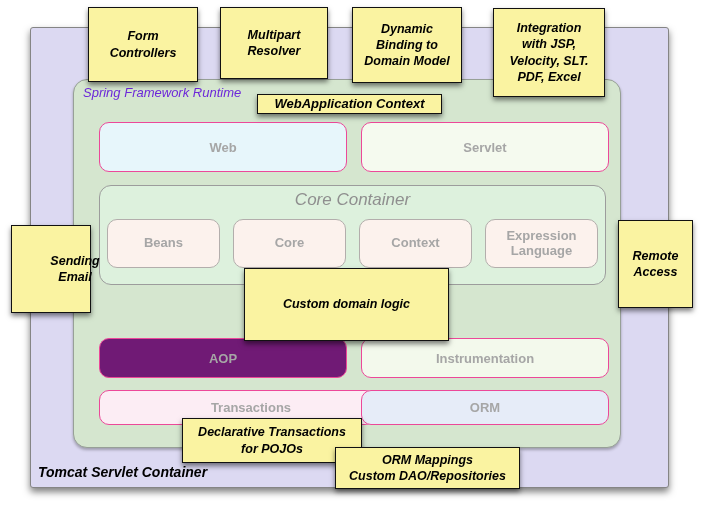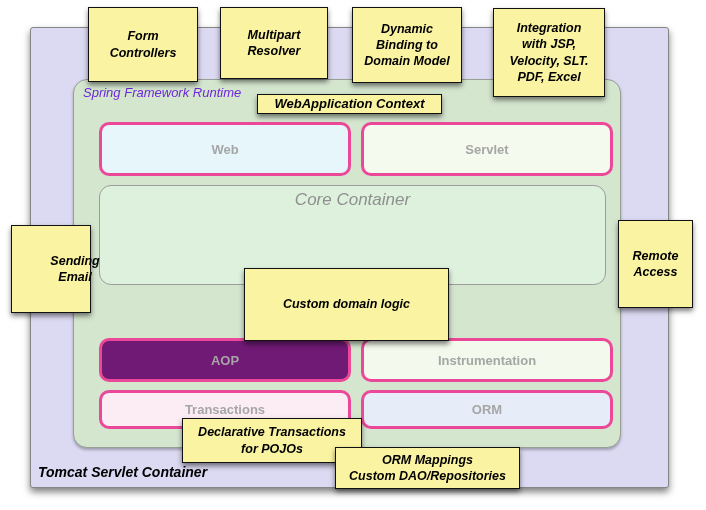--- a/index.html
+++ b/index.html
@@ -22,28 +22,28 @@
     background:#d5e6cf;border:1px solid #97a097;border-radius:14px;
     box-shadow:0 2px 3px rgba(0,0,0,0.28);
   }
   .runtime-label{
     position:absolute;left:9px;top:5px;
     font-size:13px;font-style:italic;color:#6d28d9;
   }
 
   .module{
     position:absolute;display:flex;align-items:center;justify-content:center;
-    border:3px solid #ec4899;border-radius:10px;
+    border:1px solid #ec4899;border-radius:10px;
     font-size:13px;font-weight:bold;color:#a6a6a6;text-align:center;
   }
   .m-web{left:25px;top:42px;width:246px;height:48px;background:#e7f6fb;}
   .m-servlet{left:287px;top:42px;width:246px;height:48px;background:#f5faef;}
   .m-aop{left:25px;top:258px;width:246px;height:38px;background:#701a75;}
   .m-instr{left:287px;top:258px;width:246px;height:38px;background:#f3f9ec;}
-  .m-trans{left:25px;top:310px;width:246px;height:33px;background:#fcedf4;}
+  .m-trans{left:25px;top:310px;width:246px;height:33px;background:#fcedf4;padding-left:28px;}
   .m-orm{left:287px;top:310px;width:246px;height:33px;background:#e6ecf8;}
 
   
   .core{
     position:absolute;left:25px;top:105px;width:505px;height:98px;
     background:#ddf1dd;border:1px solid #9c9c9c;border-radius:12px;
   }
   .core-title{
     position:absolute;left:0;right:0;top:4px;text-align:center;
     font-size:17px;font-style:italic;color:#8f8f8f;
@@ -93,20 +93,34 @@
 
       <div class="module m-web">
         <span>Web</span>
       </div>
       <div class="module m-servlet">
         <span>Servlet</span>
       </div>
 
       <div class="core">
         <div class="core-title">Core Container</div>
+        <div class="core-row">
+          <div class="core-box">
+            <span>Beans</span>
+          </div>
+          <div class="core-box">
+            <span>Core</span>
+          </div>
+          <div class="core-box">
+            <span>Context</span>
+          </div>
+          <div class="core-box">
+            <span>Expression Language</span>
+          </div>
+        </div>
       </div>
 
       <div class="module m-aop">
         <span>AOP</span>
       </div>
       <div class="module m-instr">
         <span>Instrumentation</span>
       </div>
       <div class="module m-trans">
         <span>Transactions</span>

